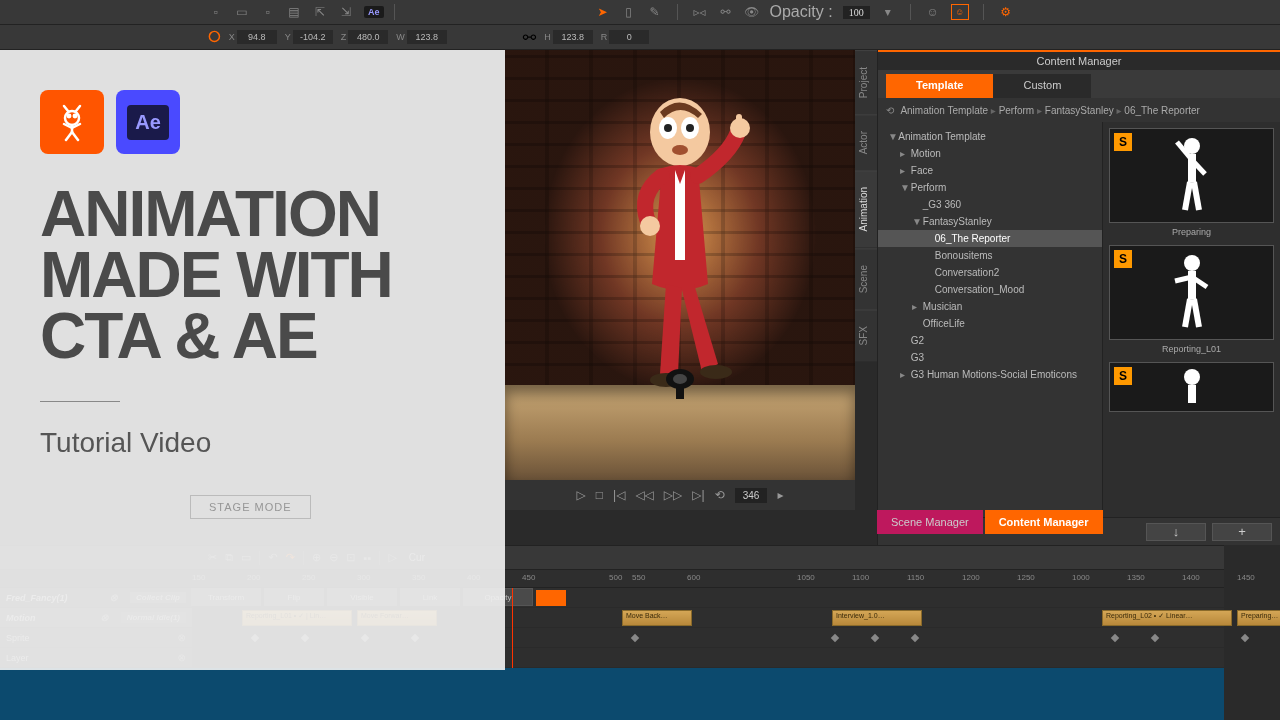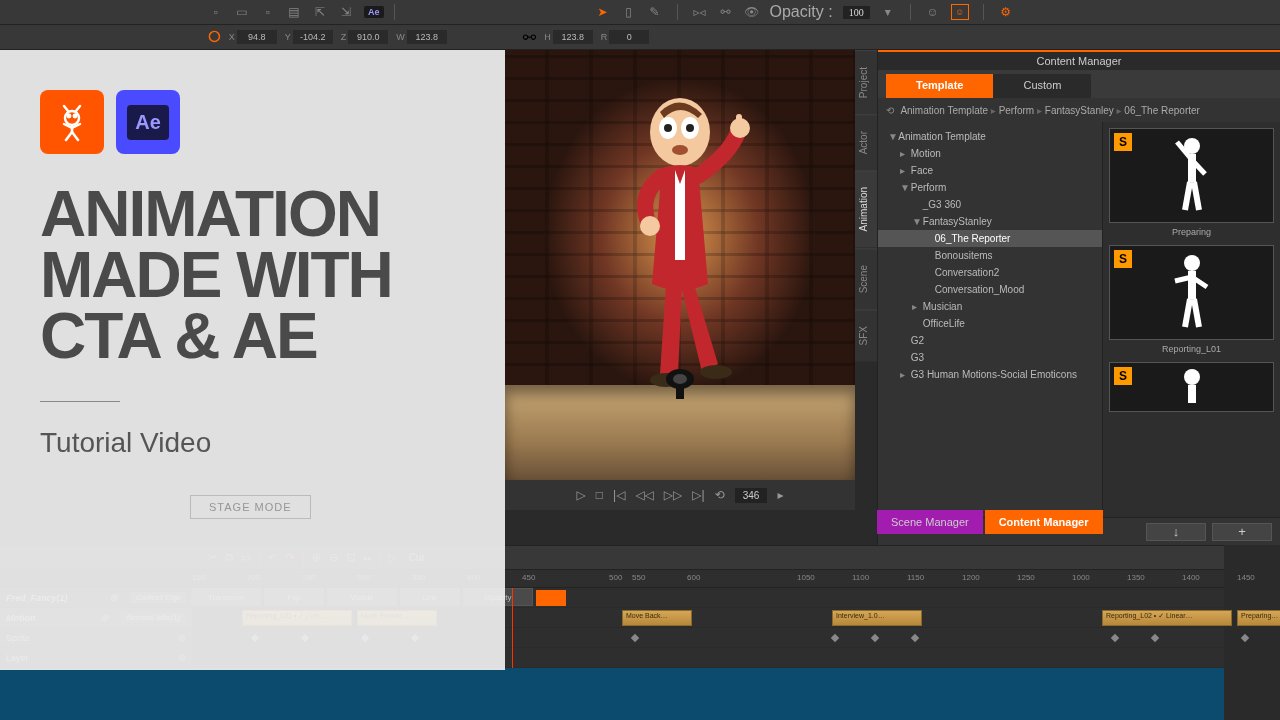--- a/index.html
+++ b/index.html
@@ -87,21 +87,21 @@
 .panel-footer { height: 28px; background: #333; display: flex; align-items: center; justify-content: flex-end; padding: 0 8px; gap: 6px; border-top: 1px solid #222; }
 .panel-footer .fbtn { width: 60px; height: 18px; background: #444; border: 1px solid #555; color: #ccc; font-size: 13px; display: flex; align-items: center; justify-content: center; cursor: pointer; }
 
 
 .playback-row { position: absolute; left: 505px; top: 480px; width: 350px; height: 30px; display: flex; align-items: center; justify-content: center; gap: 10px; background: #333; }
 .playback-row .pb-btn { color: #999; font-size: 12px; cursor: pointer; }
 .playback-row .frame-val { color: #ccc; font-size: 10px; background: #222; padding: 2px 8px; }
 
 
 .manager-tabs { position: absolute; left: 877px; top: 510px; display: flex; gap: 2px; }
-.manager-tab { padding: 6px 14px; font-size: 11px; color: #ccc; background: #a21caf; cursor: pointer; }
+.manager-tab { padding: 6px 14px; font-size: 11px; color: #ccc; background: #be185d; cursor: pointer; }
 .manager-tab.active { background: #ff6600; color: #fff; font-weight: bold; }
 
 
 .timeline { position: absolute; left: 0; top: 545px; width: 1224px; height: 175px; background: #0c4a6e; border-top: 1px solid #222; }
 .timeline-toolbar { height: 24px; display: flex; align-items: center; padding: 0 8px; gap: 8px; border-bottom: 1px solid #222; background: #383838; }
 .timeline-toolbar .tl-icon { color: #888; font-size: 11px; cursor: pointer; }
 .timeline-toolbar .tl-orange { color: #ff6600; }
 .timeline-toolbar .tl-sep { width: 1px; height: 14px; background: #555; }
 .timeline-toolbar .tl-cur { color: #aaa; font-size: 10px; margin-left: 4px; }
 .timeline-ruler { height: 18px; background: #2e2e2e; position: relative; border-bottom: 1px solid #222; display: flex; }
@@ -161,21 +161,21 @@
     <div class="tf-item">
         <span class="tf-label">X</span>
         <span class="tf-val">94.8</span>
       </div>
     <div class="tf-item">
         <span class="tf-label">Y</span>
         <span class="tf-val">-104.2</span>
       </div>
     <div class="tf-item">
         <span class="tf-label">Z</span>
-        <span class="tf-val">910.0</span>
+        <span class="tf-val">480.0</span>
       </div>
     <div class="tf-item">
         <span class="tf-label">W</span>
         <span class="tf-val">123.8</span>
       </div>
   </div>
   <div style="margin-left:70px;display:flex;gap:8px;align-items:center">
     <span class="tb-icon">⚯</span>
     <div class="tf-item">
         <span class="tf-label">H</span>

